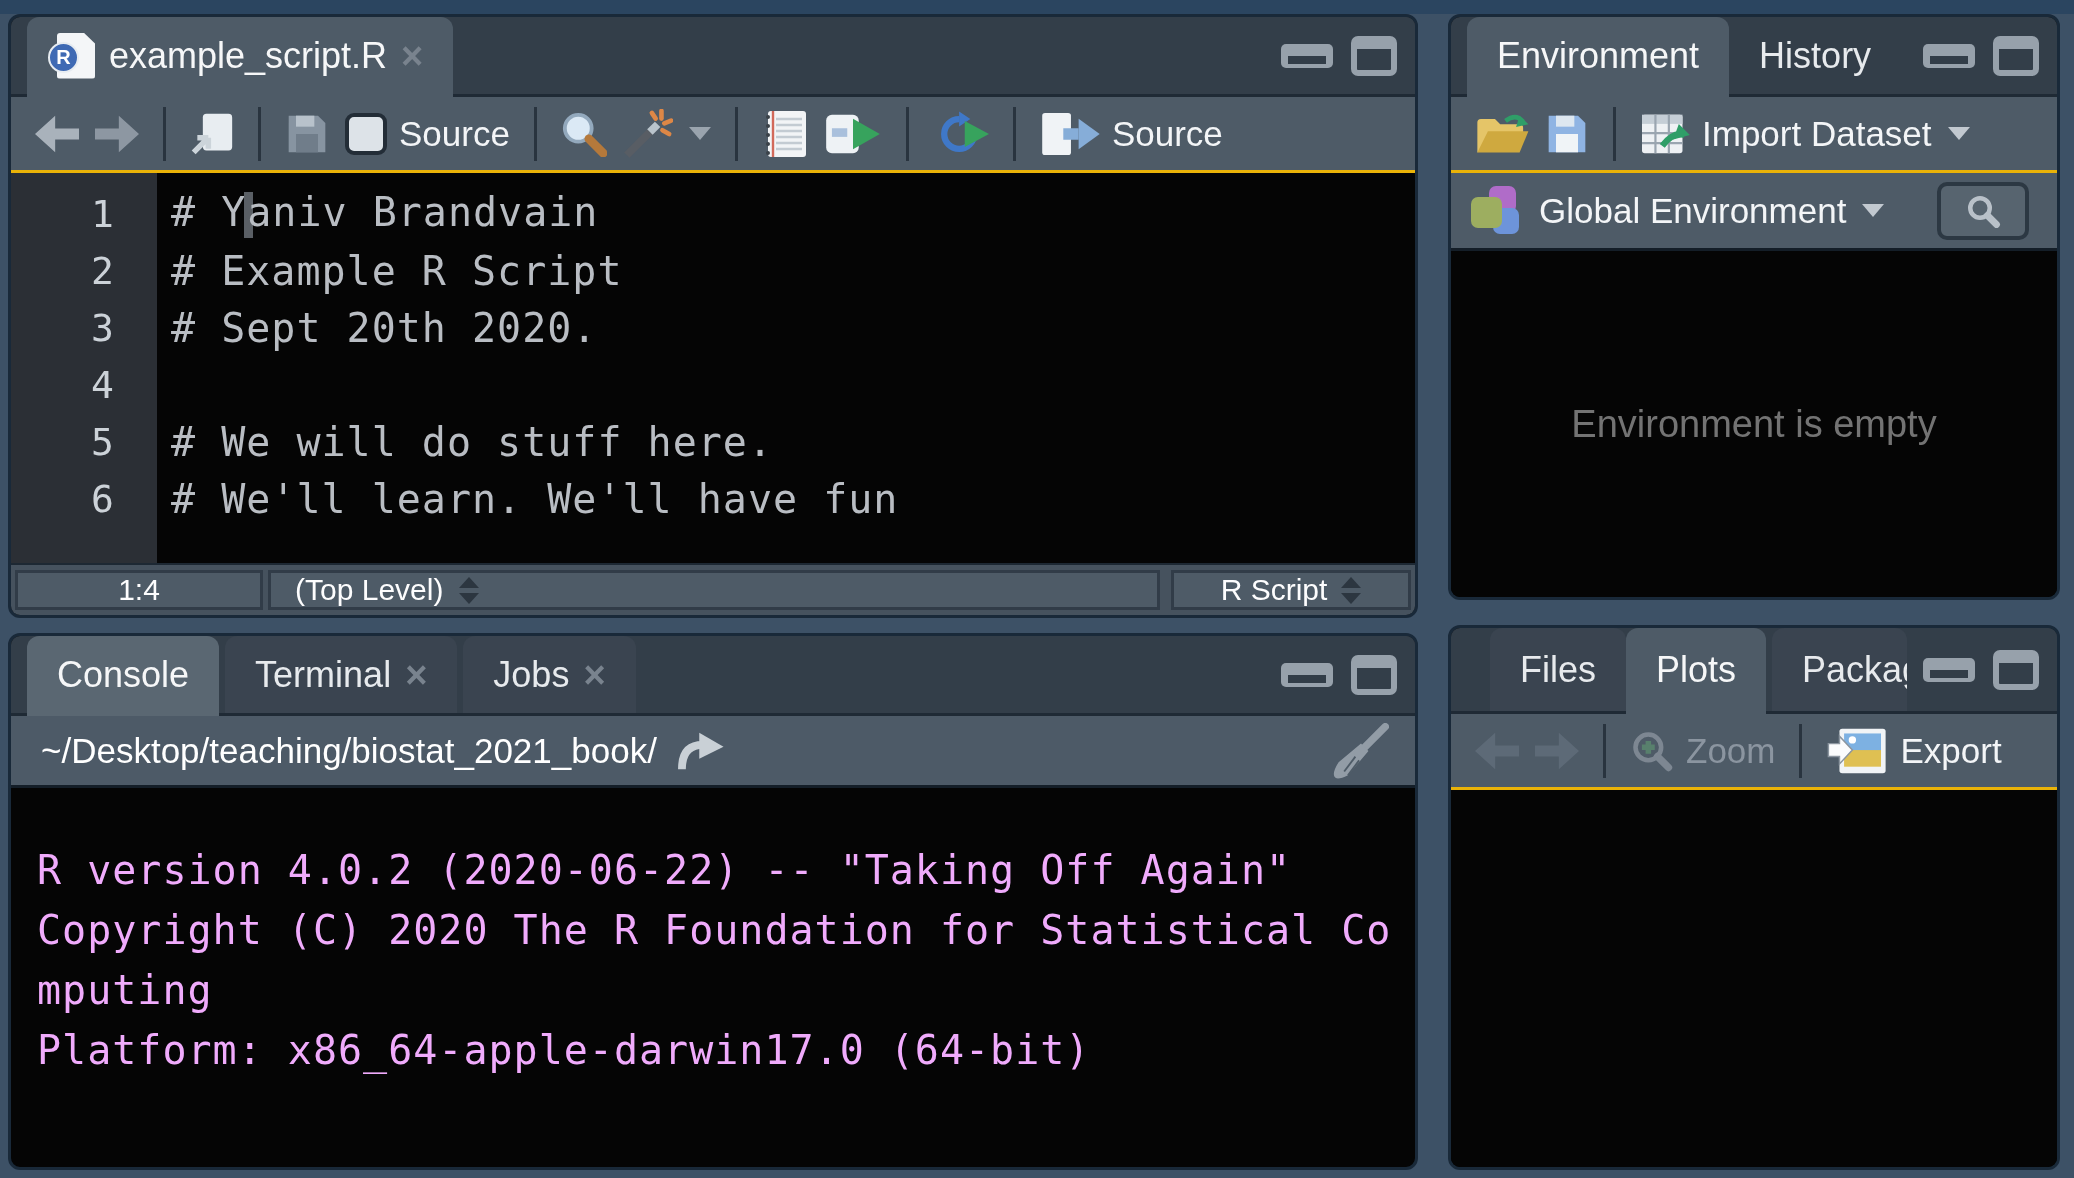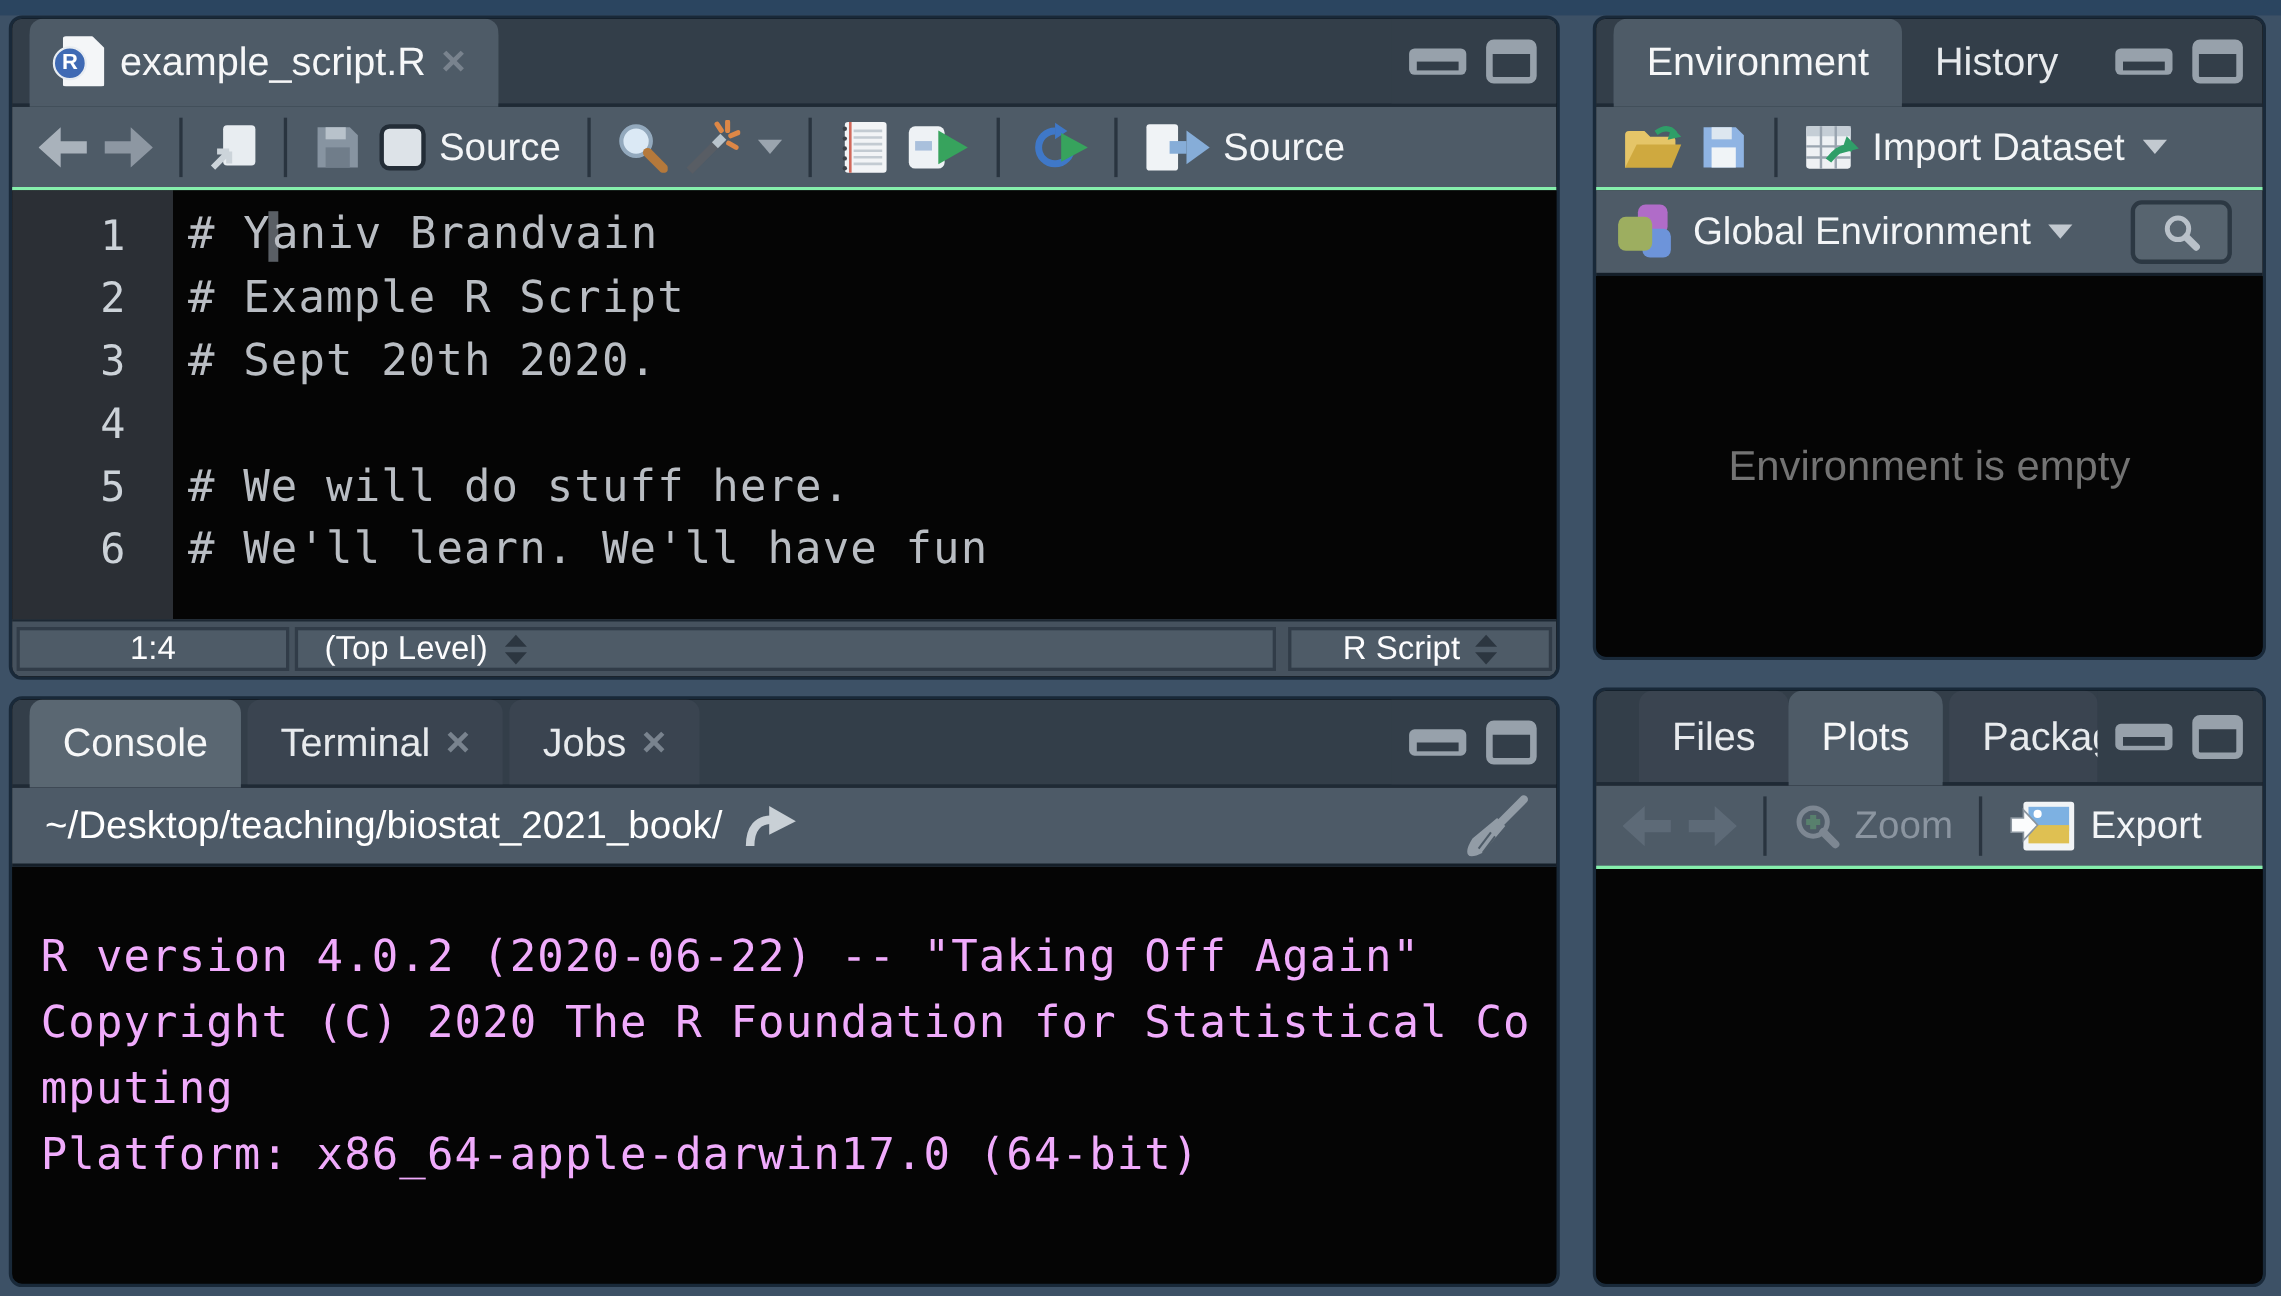--- a/index.html
+++ b/index.html
@@ -62,21 +62,21 @@
   }
   .btn-min { width:52px; height:24px; background:#97a1ab; border-radius:5px;
              display:flex; align-items:flex-end; justify-content:center; padding-bottom:4px; }
   .btn-min .slot { width:38px; height:8px; background:#323d48; }
   .btn-max { width:46px; height:40px; border:6px solid #97a1ab; border-top-width:13px; border-radius:7px; }
 
   
   .toolbar {
     flex: 0 0 76px;
     background: #4e5b67;
-    border-bottom: 3px solid #86efac;
+    border-bottom: 3px solid #eab308;
     display: flex; align-items: center;
     padding: 0 10px 0 24px;
     gap: 16px;
     font-size: 35px;
     white-space: nowrap;
     min-width: 0;
   }
   .sep { width:3px; height:54px; background:#29343f; margin:0 8px; flex-shrink:0; }
   .tool { display:flex; align-items:center; gap:12px; flex-shrink:0; }
   .tool-label { color:#f3f5f7; }

